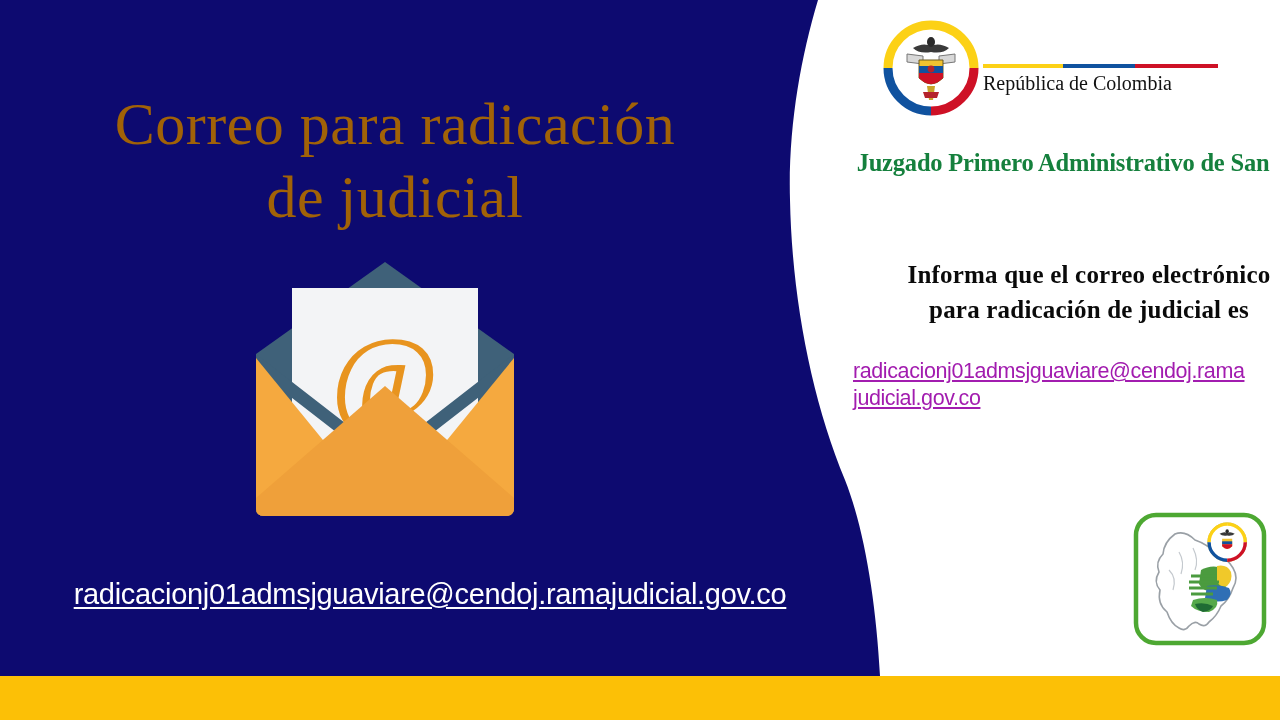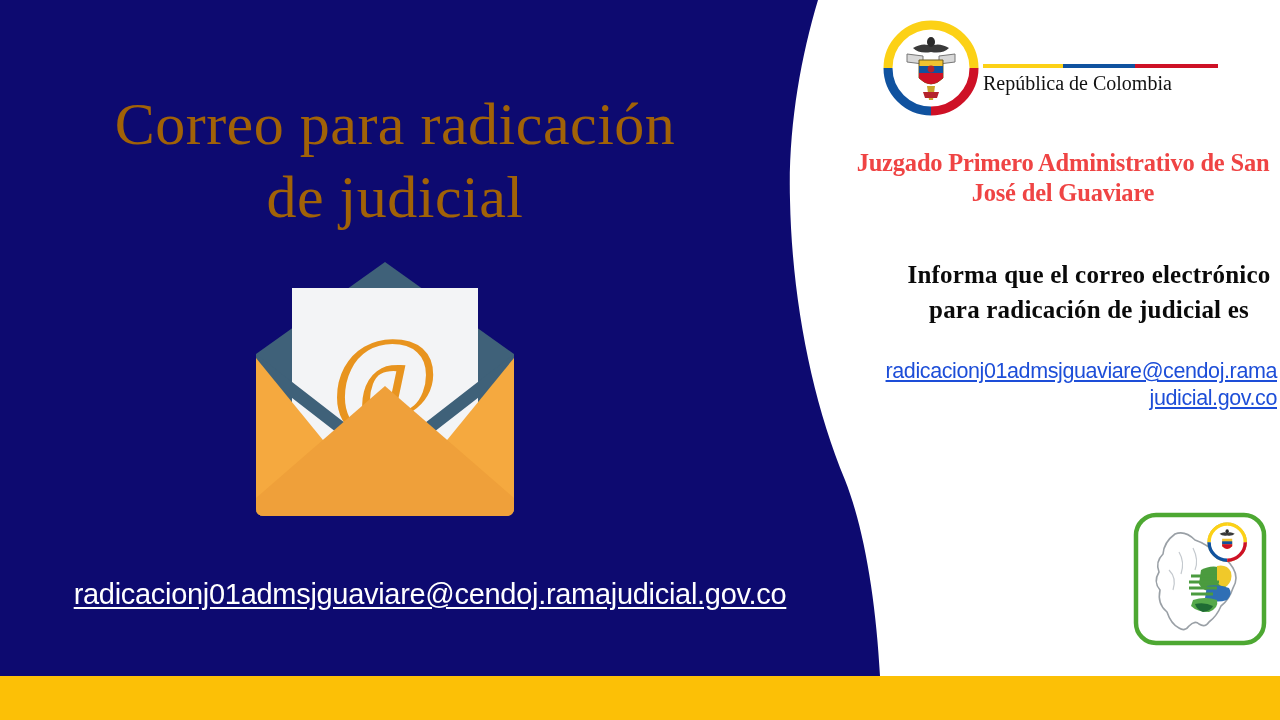--- a/index.html
+++ b/index.html
@@ -63,39 +63,39 @@
   .brand-l1{font-size:20px;line-height:1.05;}
   .brand-l2{font-size:20px;line-height:1.12;margin-top:36px;}
   .tricolor{position:absolute;left:118px;top:46px;width:235px;height:4px;}
 
   .court-name{
     position:absolute;left:8px;top:148px;width:420px;
     text-align:center;
     font-family:"Liberation Serif","DejaVu Serif",serif;
     font-weight:bold;
     font-size:24.5px;line-height:1.22;
-    color:#ef4444;
+    color:#15803d;
     letter-spacing:-.2px;
   }
   .informa{
     position:absolute;left:8px;top:258px;width:424px;
     text-align:center;
     font-family:"Liberation Serif","DejaVu Serif",serif;
     font-weight:bold;
     font-size:25px;line-height:1.38;
     color:#0a0a0a;
     letter-spacing:.2px;
     margin-left:24px;
   }
   .email-right{
     position:absolute;left:8px;top:358px;width:424px;
-    text-align:right;
+    text-align:left;
     font-family:"Liberation Sans", sans-serif;
     font-size:21.5px;line-height:1.25;
-    color:#1d4ed8;
+    color:#a21caf;
     text-decoration:underline;
     text-underline-offset:2px;
     letter-spacing:-.4px;
     word-break:break-all;
   }
   .guaviare-logo{
     position:absolute;left:288px;top:512px;width:134px;height:134px;
   }
 
   
@@ -177,21 +177,20 @@
 
       <svg class="tricolor" viewBox="0 0 235 4" preserveAspectRatio="none">
         <rect x="0" y="0" width="80" height="4" fill="#fcd116"></rect>
         <rect x="80" y="0" width="72" height="4" fill="#10529f"></rect>
         <rect x="152" y="0" width="83" height="4" fill="#ce1126"></rect>
       </svg>
     </div>
 
     <div class="court-name">
       <div>Juzgado Primero Administrativo de San</div>
-      <div>José del Guaviare</div>
     </div>
 
     <div class="informa">
       <div>Informa que el correo electrónico</div>
       <div>para radicación de judicial es</div>
     </div>
 
     <div class="email-right">
       <span>radicacionj01admsjguaviare@cendoj.rama</span><br>
       <span>judicial.gov.co</span>

